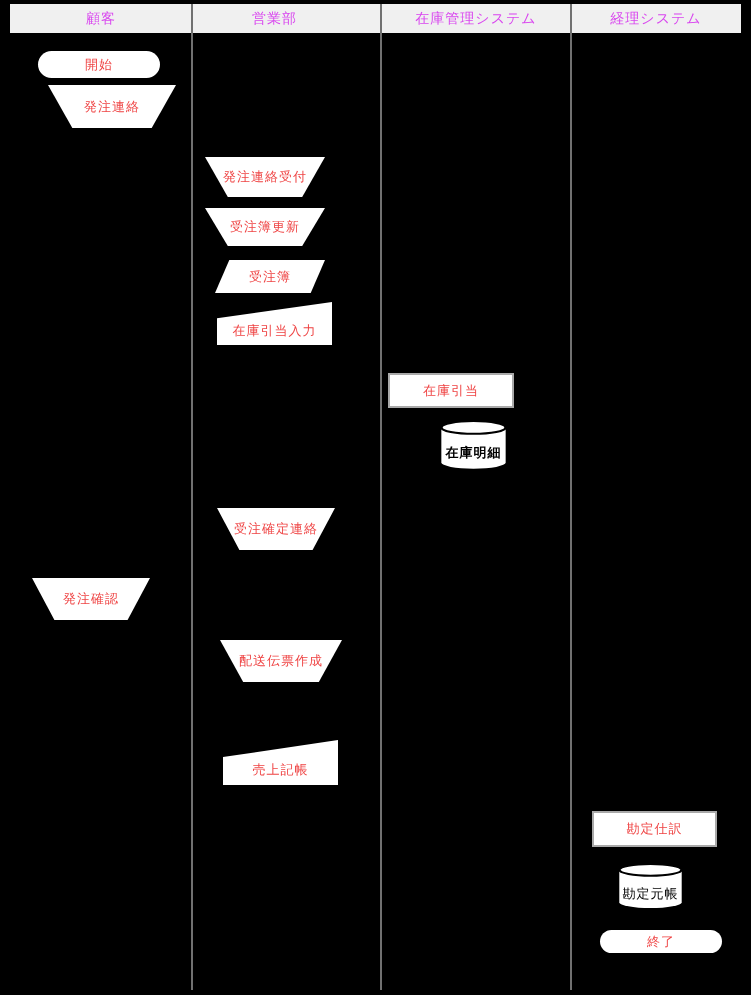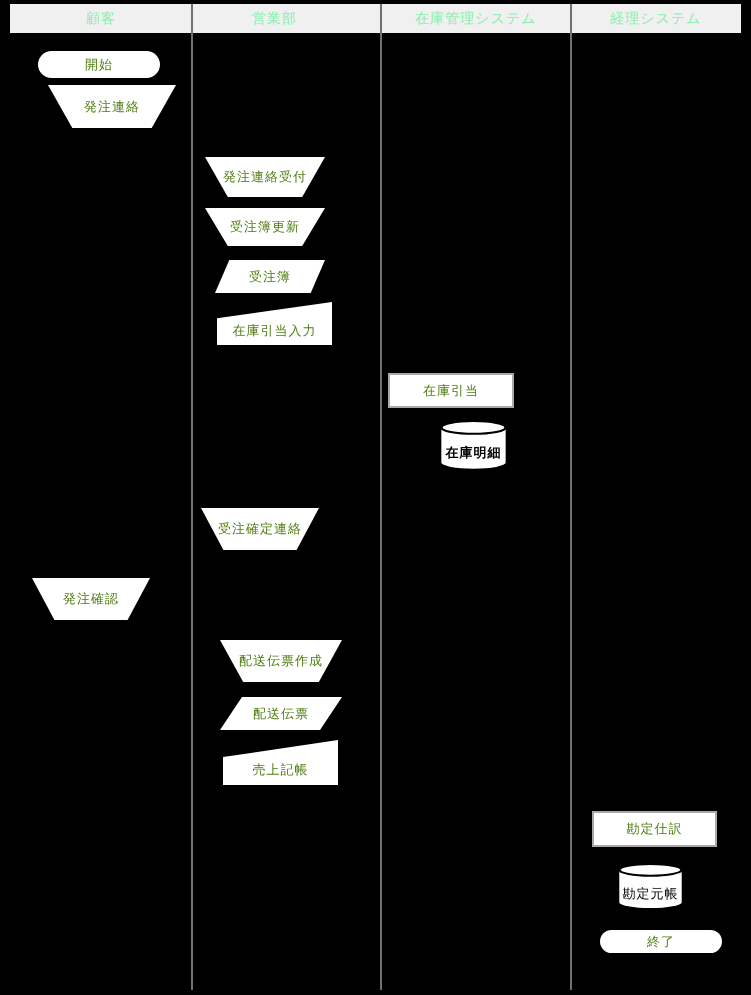--- a/index.html
+++ b/index.html
@@ -11,35 +11,35 @@
     overflow:hidden;
   }
   
   #header-bar{
     position:absolute;left:10px;top:4px;width:731px;height:29px;
     background:#f0f0f0;
   }
   .header-cell{
     position:absolute;top:4px;height:29px;
     display:flex;align-items:center;justify-content:center;
-    color:#86efac;font-size:14px;letter-spacing:1px;
+    color:#d946ef;font-size:14px;letter-spacing:1px;
   }
   #hc0{left:10px;width:182px;}
   #hc1{left:180px;width:189px;}
   #hc2{left:381px;width:190px;}
   #hc3{left:571px;width:170px;border-radius:6px;}
   
   .lane-line{
     position:absolute;top:4px;height:986px;width:2px;
     background:#717171;
   }
   #ll0{left:191px;} #ll1{left:380px;} #ll2{left:570px;}
   
   .shape{
-    position:absolute;background:#fff;color:#4d7c0f;
+    position:absolute;background:#fff;color:#ef4444;
     display:flex;align-items:center;justify-content:center;
     font-size:13px;letter-spacing:1px;text-align:center;
     box-sizing:border-box;white-space:nowrap;
   }
   .terminator{border-radius:14px;}
   .trapezoid{clip-path:polygon(0 0,100% 0,81% 100%,19% 100%);}
   .parallelogram{clip-path:polygon(13% 0,100% 0,87% 100%,0 100%);}
   .parallelogram-wide{clip-path:polygon(18% 0,100% 0,82% 100%,0 100%);}
   .manual-input{clip-path:polygon(0 38%,100% 0,100% 100%,0 100%);padding-top:14px;}
   .process{border:2px solid #a9a9a9;}
@@ -53,21 +53,21 @@
   }
   
   #s0{left:38px;top:51px;width:122px;height:27px;}
   #s1{left:48px;top:85px;width:128px;height:43px;}
   #s2{left:205px;top:157px;width:120px;height:40px;}
   #s3{left:205px;top:208px;width:120px;height:38px;}
   #s4{left:215px;top:260px;width:110px;height:33px;}
   #s5{left:217px;top:302px;width:115px;height:43px;}
   #s6{left:388px;top:373px;width:126px;height:35px;}
   #s7{left:440px;top:420px;width:67px;height:53px;font-weight:bold;}
-  #s8{left:201px;top:508px;width:118px;height:42px;}
+  #s8{left:217px;top:508px;width:118px;height:42px;}
   #s9{left:32px;top:578px;width:118px;height:42px;}
   #s10{left:220px;top:640px;width:122px;height:42px;}
   #s11{left:220px;top:697px;width:122px;height:33px;}
   #s12{left:223px;top:740px;width:115px;height:45px;}
   #s13{left:592px;top:811px;width:125px;height:36px;}
   #s14{left:618px;top:863px;width:65px;height:49px;}
   #s15{left:600px;top:930px;width:122px;height:23px;}
 </style>
 </head>
 <body>
@@ -96,21 +96,20 @@
     <svg viewBox="0 0 100 100" preserveAspectRatio="none">
       <path d="M2,14 v66 a48,12 0 0 0 96,0 V14" fill="#ffffff"></path>
       <ellipse cx="50" cy="14" rx="48" ry="12" fill="#ffffff" stroke="#000000" stroke-width="4"></ellipse>
     </svg>
     <span class="cyl-label">在庫明細</span>
   </div>
 
   <div class="shape trapezoid" id="s8">受注確定連絡</div>
   <div class="shape trapezoid" id="s9">発注確認</div>
   <div class="shape trapezoid" id="s10">配送伝票作成</div>
-  <div class="shape parallelogram-wide" id="s11">配送伝票</div>
   <div class="shape manual-input" id="s12">売上記帳</div>
   <div class="shape process" id="s13">勘定仕訳</div>
 
   <div class="cylinder" id="s14">
     <svg viewBox="0 0 100 100" preserveAspectRatio="none">
       <path d="M2,14 v66 a48,12 0 0 0 96,0 V14" fill="#ffffff"></path>
       <ellipse cx="50" cy="14" rx="48" ry="12" fill="#ffffff" stroke="#000000" stroke-width="4"></ellipse>
     </svg>
     <span class="cyl-label">勘定元帳</span>
   </div>

